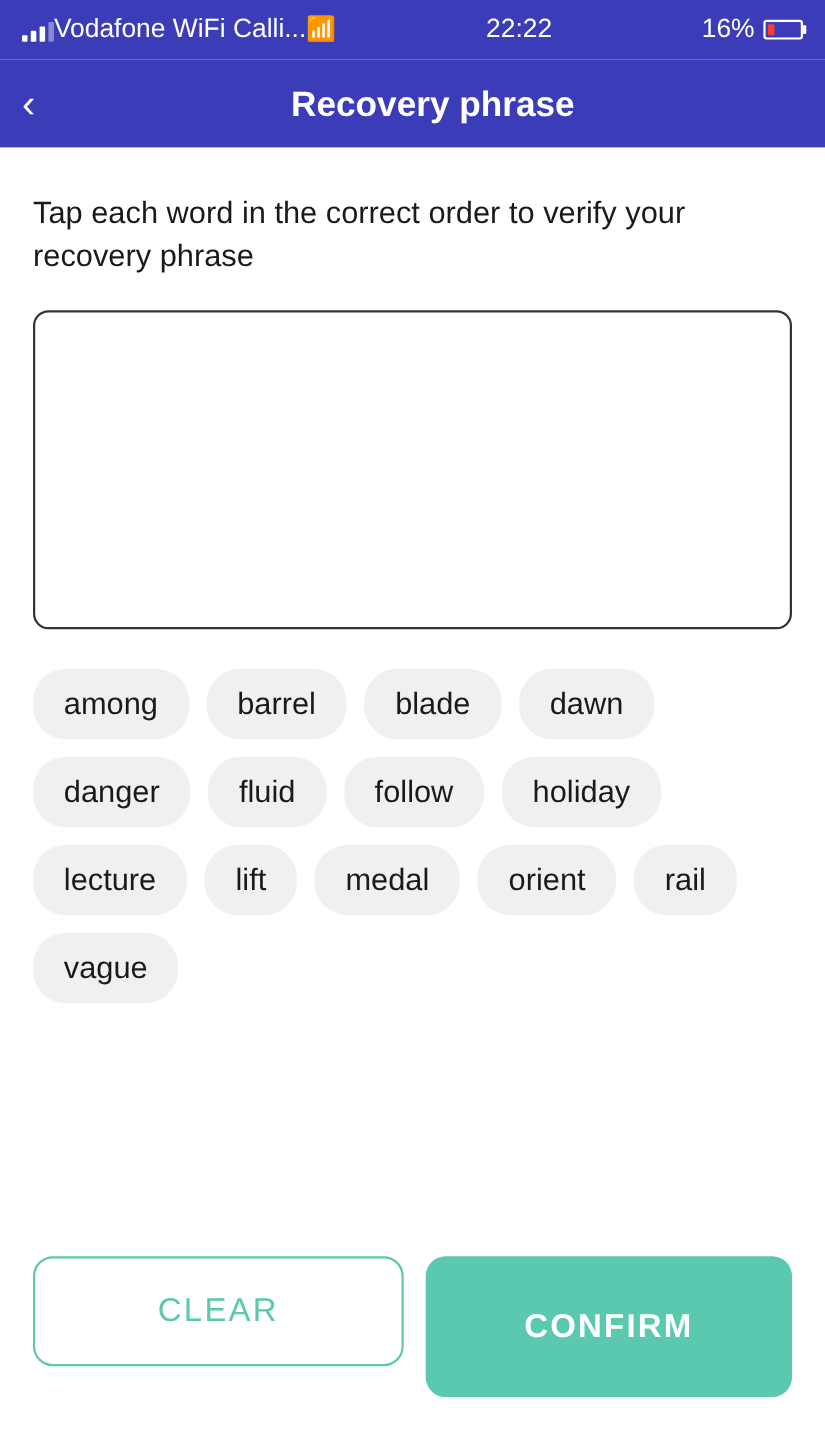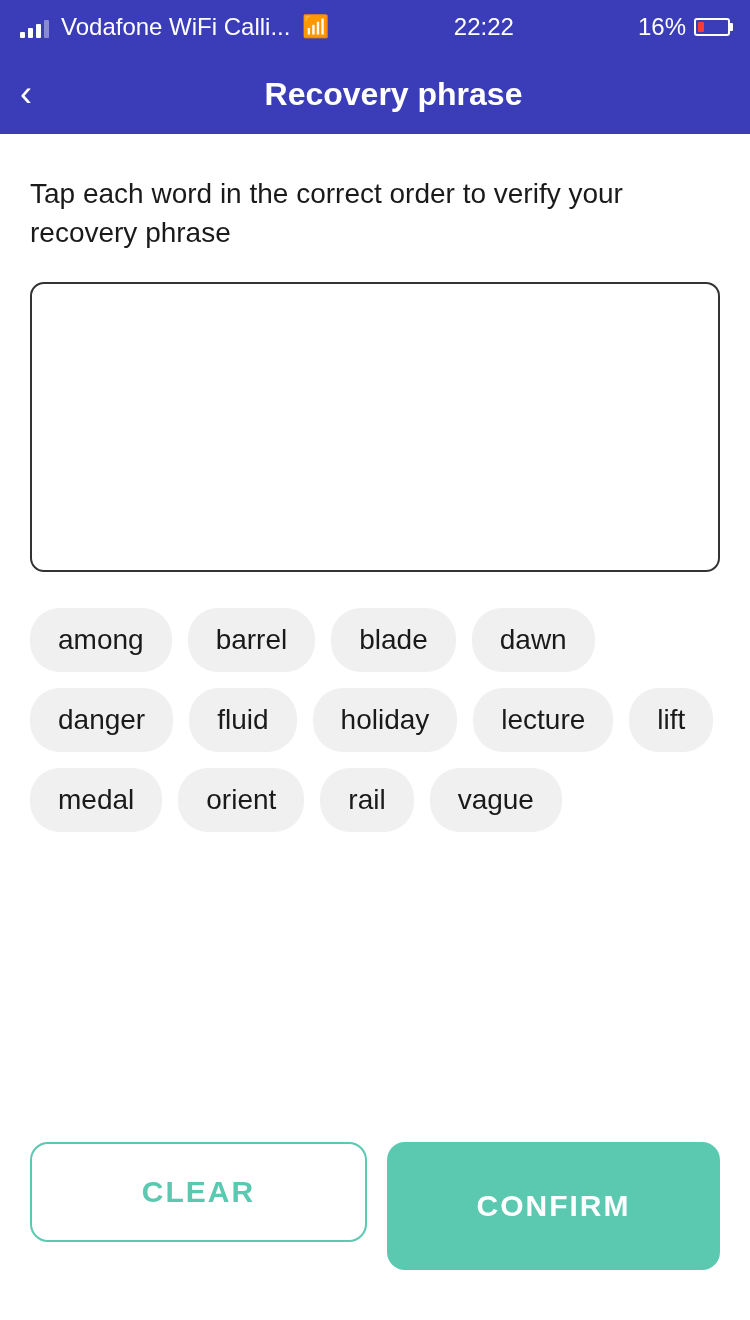--- a/index.html
+++ b/index.html
@@ -21,21 +21,21 @@
       align-items: center;
       justify-content: space-between;
       padding: 0 20px;
       color: white;
       font-size: 24px;
       font-weight: 500;
     }
     .status-left {
       display: flex;
       align-items: center;
-      gap: 12px;
+      gap: 0;
       justify-content: space-between;
     }
     .signal-bars {
       display: flex;
       align-items: flex-end;
       gap: 3px;
       height: 22px;
     }
     .signal-bar {
       width: 5px;
@@ -166,21 +166,21 @@
     }
 
     .btn-clear {
       flex: 1;
       height: 100px;
       border: 2.5px solid #5bc8b0;
       border-radius: 18px;
       background: white;
       color: #5bc8b0;
       font-size: 30px;
-      font-weight: 700;
+      font-weight: 400;
       letter-spacing: 2px;
       cursor: pointer;
       font-family: inherit;
     }
 
     .btn-confirm {
       flex: 1;
       height: 128px;
       border: none;
       border-radius: 18px;
@@ -231,20 +231,21 @@
   <div class="word-input-box">
   </div>
 
   <div class="word-chips-container" id="word-chips">
   <button class="word-chip">among</button>
       <button class="word-chip">barrel</button>
       <button class="word-chip">blade</button>
       <button class="word-chip">dawn</button>
       <button class="word-chip">danger</button>
       <button class="word-chip">fluid</button>
+      <button class="word-chip">follow</button>
       <button class="word-chip">holiday</button>
       <button class="word-chip">lecture</button>
       <button class="word-chip">lift</button>
       <button class="word-chip">medal</button>
       <button class="word-chip">orient</button>
       <button class="word-chip">rail</button>
       <button class="word-chip">vague</button>
     </div>
 
   <div class="spacer"></div>

